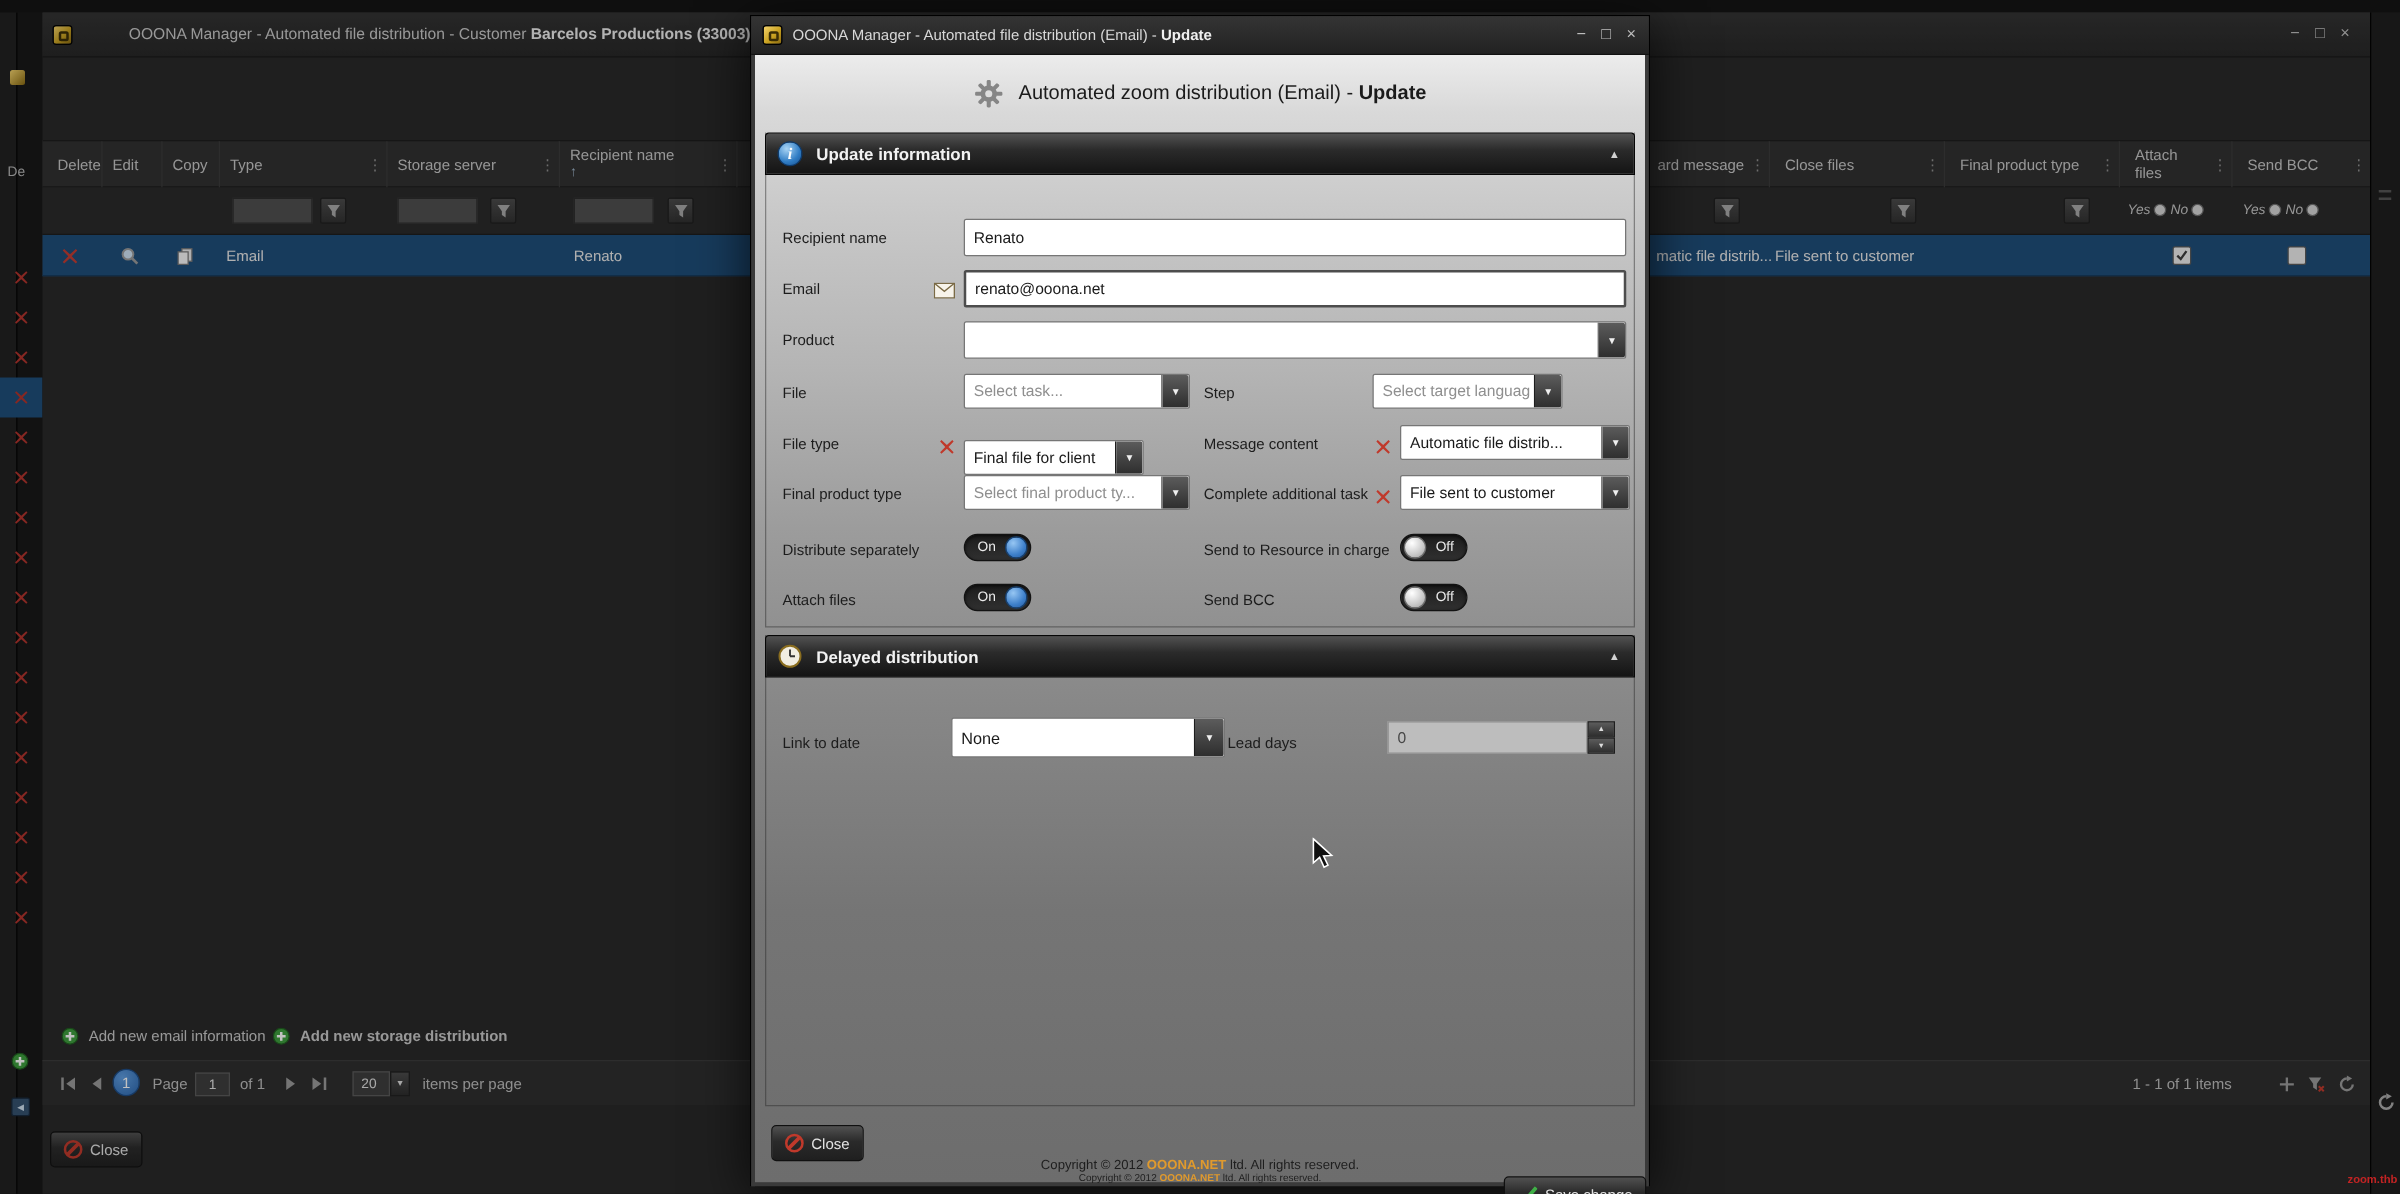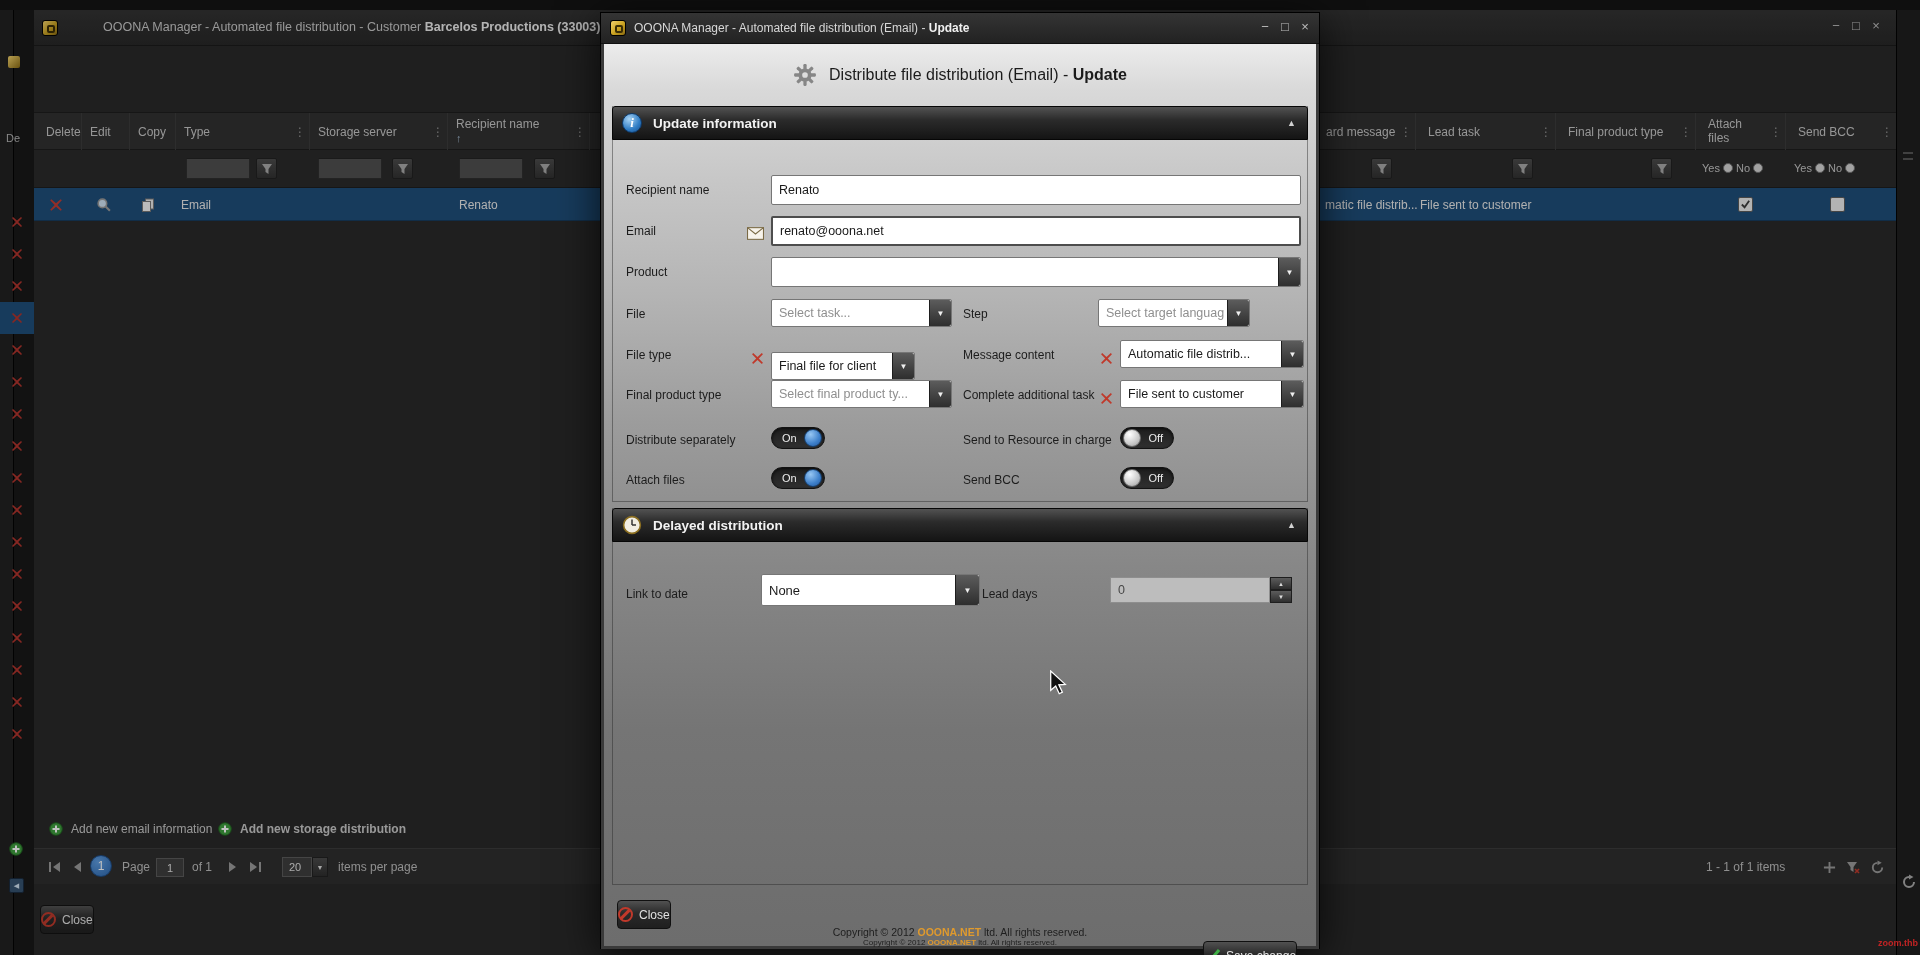--- a/index.html
+++ b/index.html
@@ -22,35 +22,35 @@
   #grid-head{position:absolute;left:0;top:0;width:1862px;height:38px;background:#2f2f2f;border-top:1px solid #1b1b1b;border-bottom:1px solid #1b1b1b;}
   .gh-cell{position:absolute;top:0;height:37px;display:flex;align-items:center;border-right:1px solid #3a3a3a;color:#c6c6c6;font-size:12px;padding-left:8px;}
   .gh-cell.noborder{border-right:none;}
   .gh-menu{position:absolute;right:3px;top:50%;transform:translateY(-50%);color:#8f8f8f;font-size:12px;}
   .gh-stack{display:flex;flex-direction:column;line-height:1.15;}
   .sort{color:#9fb6cc;font-size:11px;}
   .wrap2{white-space:normal;width:58px;line-height:1.15;}
   #grid-filter{position:absolute;left:0;top:38px;width:1862px;height:38px;background:#292929;border-bottom:1px solid #1b1b1b;}
   .f-in{position:absolute;top:8px;width:64px;height:21px;background:#4e4e4e;border:1px solid #2c2c2c;border-top-color:#202020;color:#ddd;font-size:11px;padding:0 4px;outline:none;}
   .f-btn{position:absolute;top:8px;width:21px;height:21px;background:linear-gradient(#4a4a4a,#303030);border:1px solid #1f1f1f;border-radius:2px;display:flex;align-items:center;justify-content:center;}
-  .yn{position:absolute;top:12px;display:flex;align-items:center;gap:3px;color:#c6c6c6;font-size:11px;}
+  .yn{position:absolute;top:12px;display:flex;align-items:center;gap:3px;color:#c6c6c6;font-size:11px;font-style:italic;}
   .radio{width:10px;height:10px;border-radius:50%;background:#d6d6d6;border:1px solid #6f6f6f;display:inline-block;}
   #grid-row{position:absolute;left:0;top:76px;width:1862px;height:33px;background:#1d4c78;border-bottom:1px solid #143a5c;}
   .rc{position:absolute;top:0;height:33px;display:flex;align-items:center;font-size:12px;color:#e9e9e9;white-space:nowrap;}
   .chk{width:15px;height:15px;background:#ededed;border:1px solid #5a5a5a;border-radius:2px;display:flex;align-items:center;justify-content:center;}
   
   .add-link{position:absolute;display:flex;align-items:center;gap:8px;color:#c9c9c9;font-size:12px;}
   #pager-bar{position:absolute;left:0;top:838px;width:1862px;height:36px;background:#2d2d2d;border-top:1px solid #3a3a3a;}
   .pg-ic{position:absolute;top:10px;width:18px;height:16px;display:flex;align-items:center;justify-content:center;}
   .page-circle{position:absolute;top:6px;width:22px;height:22px;border-radius:50%;background:radial-gradient(circle at 35% 30%,#5d9ce0,#2b66ad);color:#fff;font-size:12px;display:flex;align-items:center;justify-content:center;border:1px solid #1c4b85;}
   .pg-lab{position:absolute;top:11px;color:#bdbdbd;font-size:12px;white-space:nowrap;}
   .pg-in{position:absolute;top:9px;width:28px;height:19px;background:#3d3d3d;border:1px solid #5a5a5a;color:#e0e0e0;font-size:11px;text-align:center;outline:none;}
   .size-box{position:absolute;top:8px;width:30px;height:20px;background:#3d3d3d;border:1px solid #5a5a5a;color:#e0e0e0;font-size:11px;display:flex;align-items:center;padding-left:6px;}
   .size-arrow{position:absolute;top:8px;width:16px;height:20px;background:linear-gradient(#4a4a4a,#2c2c2c);border:1px solid #1f1f1f;color:#ddd;font-size:7px;display:flex;align-items:center;justify-content:center;}
-  .btn-dark{position:absolute;background:linear-gradient(#515151,#2a2a2a 45%,#1f1f1f);border:1px solid #101010;border-radius:4px;color:#e2e2e2;font-size:12px;display:flex;align-items:center;gap:6px;padding:0 0;height:29px;}
+  .btn-dark{position:absolute;background:linear-gradient(#515151,#2a2a2a 45%,#1f1f1f);border:1px solid #101010;border-radius:4px;color:#e2e2e2;font-size:12px;display:flex;align-items:center;gap:6px;padding:0 10px;height:29px;}
   #right-strip{left:1896px;top:10px;width:24px;height:945px;background:#1c1c1c;border-left:1px solid #000;}
   #watermark{right:2px;top:938px;color:#ff2d2d;font-size:9px;font-weight:bold;}
   
   #dim{left:0;top:0;width:1920px;height:955px;background:rgba(8,8,8,.25);z-index:40;}
   #dialog{left:600px;top:12px;width:720px;height:937px;z-index:100;border:1px solid #000;box-shadow:0 8px 40px rgba(0,0,0,.75);background:#2f2f2f;}
   #dlg-titlebar{position:absolute;left:0;top:0;width:718px;height:31px;background:linear-gradient(#343434,#222);border-bottom:1px solid #111;}
   .dlg-title{font-size:12px;color:#d8d8d8;white-space:nowrap;}
   .dlg-title b{color:#f0f0f0;}
   #dlg-bg{position:absolute;left:0;top:31px;width:718px;height:905px;border-left:3px solid #3a3a3a;border-right:3px solid #3a3a3a;border-bottom:3px solid #3a3a3a;
     background:linear-gradient(180deg,#ececec 0%,#d9d9d9 5%,#c7c7c7 15%,#b4b4b4 28%,#9c9c9c 42%,#878787 58%,#757575 76%,#6d6d6d 100%);}
@@ -229,21 +229,21 @@
             <span>Recipient name</span>
             <span class="sort">↑</span>
           </span>
         <span class="gh-menu">⋮</span>
       </div>
       <div class="gh-cell" style="left:1288px;width:94px;padding-left:4px;">
           <span>ard message</span>
           <span class="gh-menu">⋮</span>
         </div>
       <div class="gh-cell" style="left:1386px;width:136px;">
-          <span>Lead task</span>
+          <span>Close files</span>
           <span class="gh-menu">⋮</span>
         </div>
       <div class="gh-cell" style="left:1526px;width:136px;">
           <span>Final product type</span>
           <span class="gh-menu">⋮</span>
         </div>
       <div class="gh-cell" style="left:1666px;width:86px;">
           <span class="wrap2">Attach files</span>
           <span class="gh-menu">⋮</span>
         </div>
@@ -443,21 +443,21 @@
           <g fill="#868686">
             <rect x="9.5" y="1" width="3" height="20" rx="1"></rect>
             <rect x="9.5" y="1" width="3" height="20" rx="1" transform="rotate(45 11 11)"></rect>
             <rect x="9.5" y="1" width="3" height="20" rx="1" transform="rotate(90 11 11)"></rect>
             <rect x="9.5" y="1" width="3" height="20" rx="1" transform="rotate(135 11 11)"></rect>
             <circle cx="11" cy="11" r="6"></circle>
             <circle cx="11" cy="11" r="2.6" fill="#dedede"></circle>
           </g>
         </svg>
       </span>
-    <span><span>Distribute file distribution (Email) - </span><b>Update</b></span>
+    <span><span>Automated zoom distribution (Email) - </span><b>Update</b></span>
   </div>
 
   <div class="panel" style="left:11px;top:93px;width:696px;height:396px;">
     <div class="sec-header">
       <span class="sec-icon">
           <span class="info-ic">i</span>
         </span>
       <span>Update information</span>
       <span class="sec-collapse">▲</span>
     </div>

